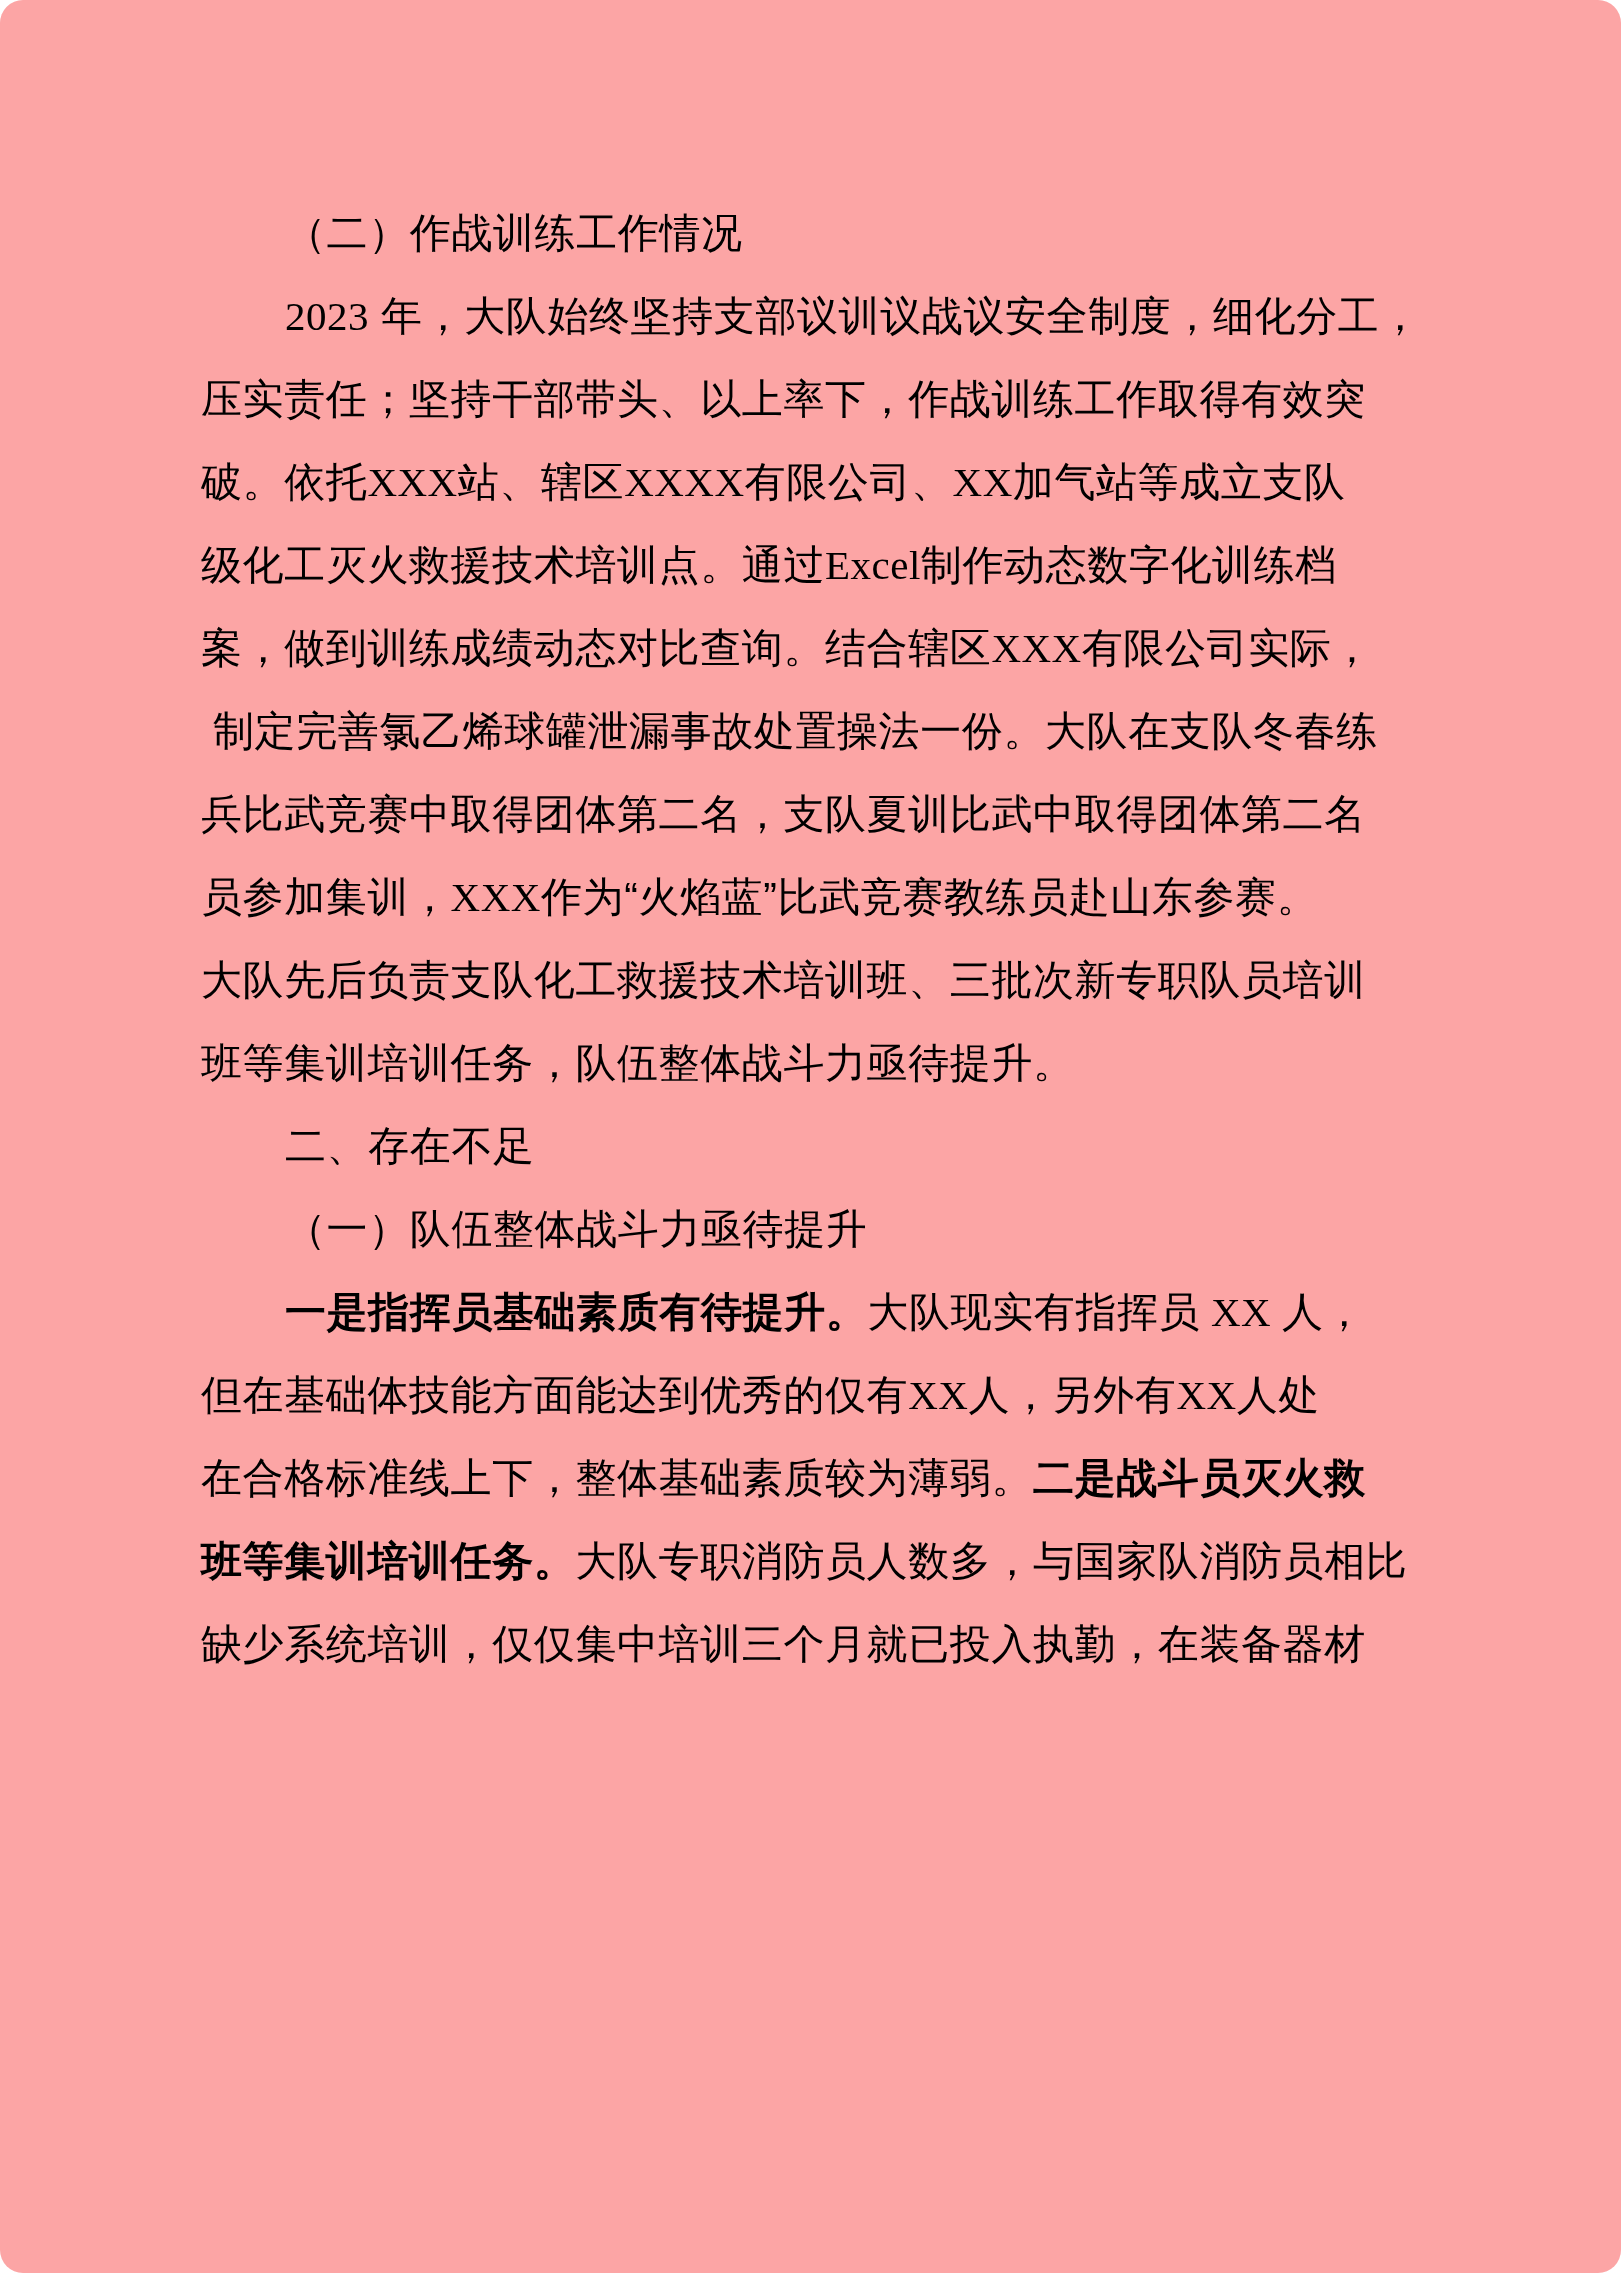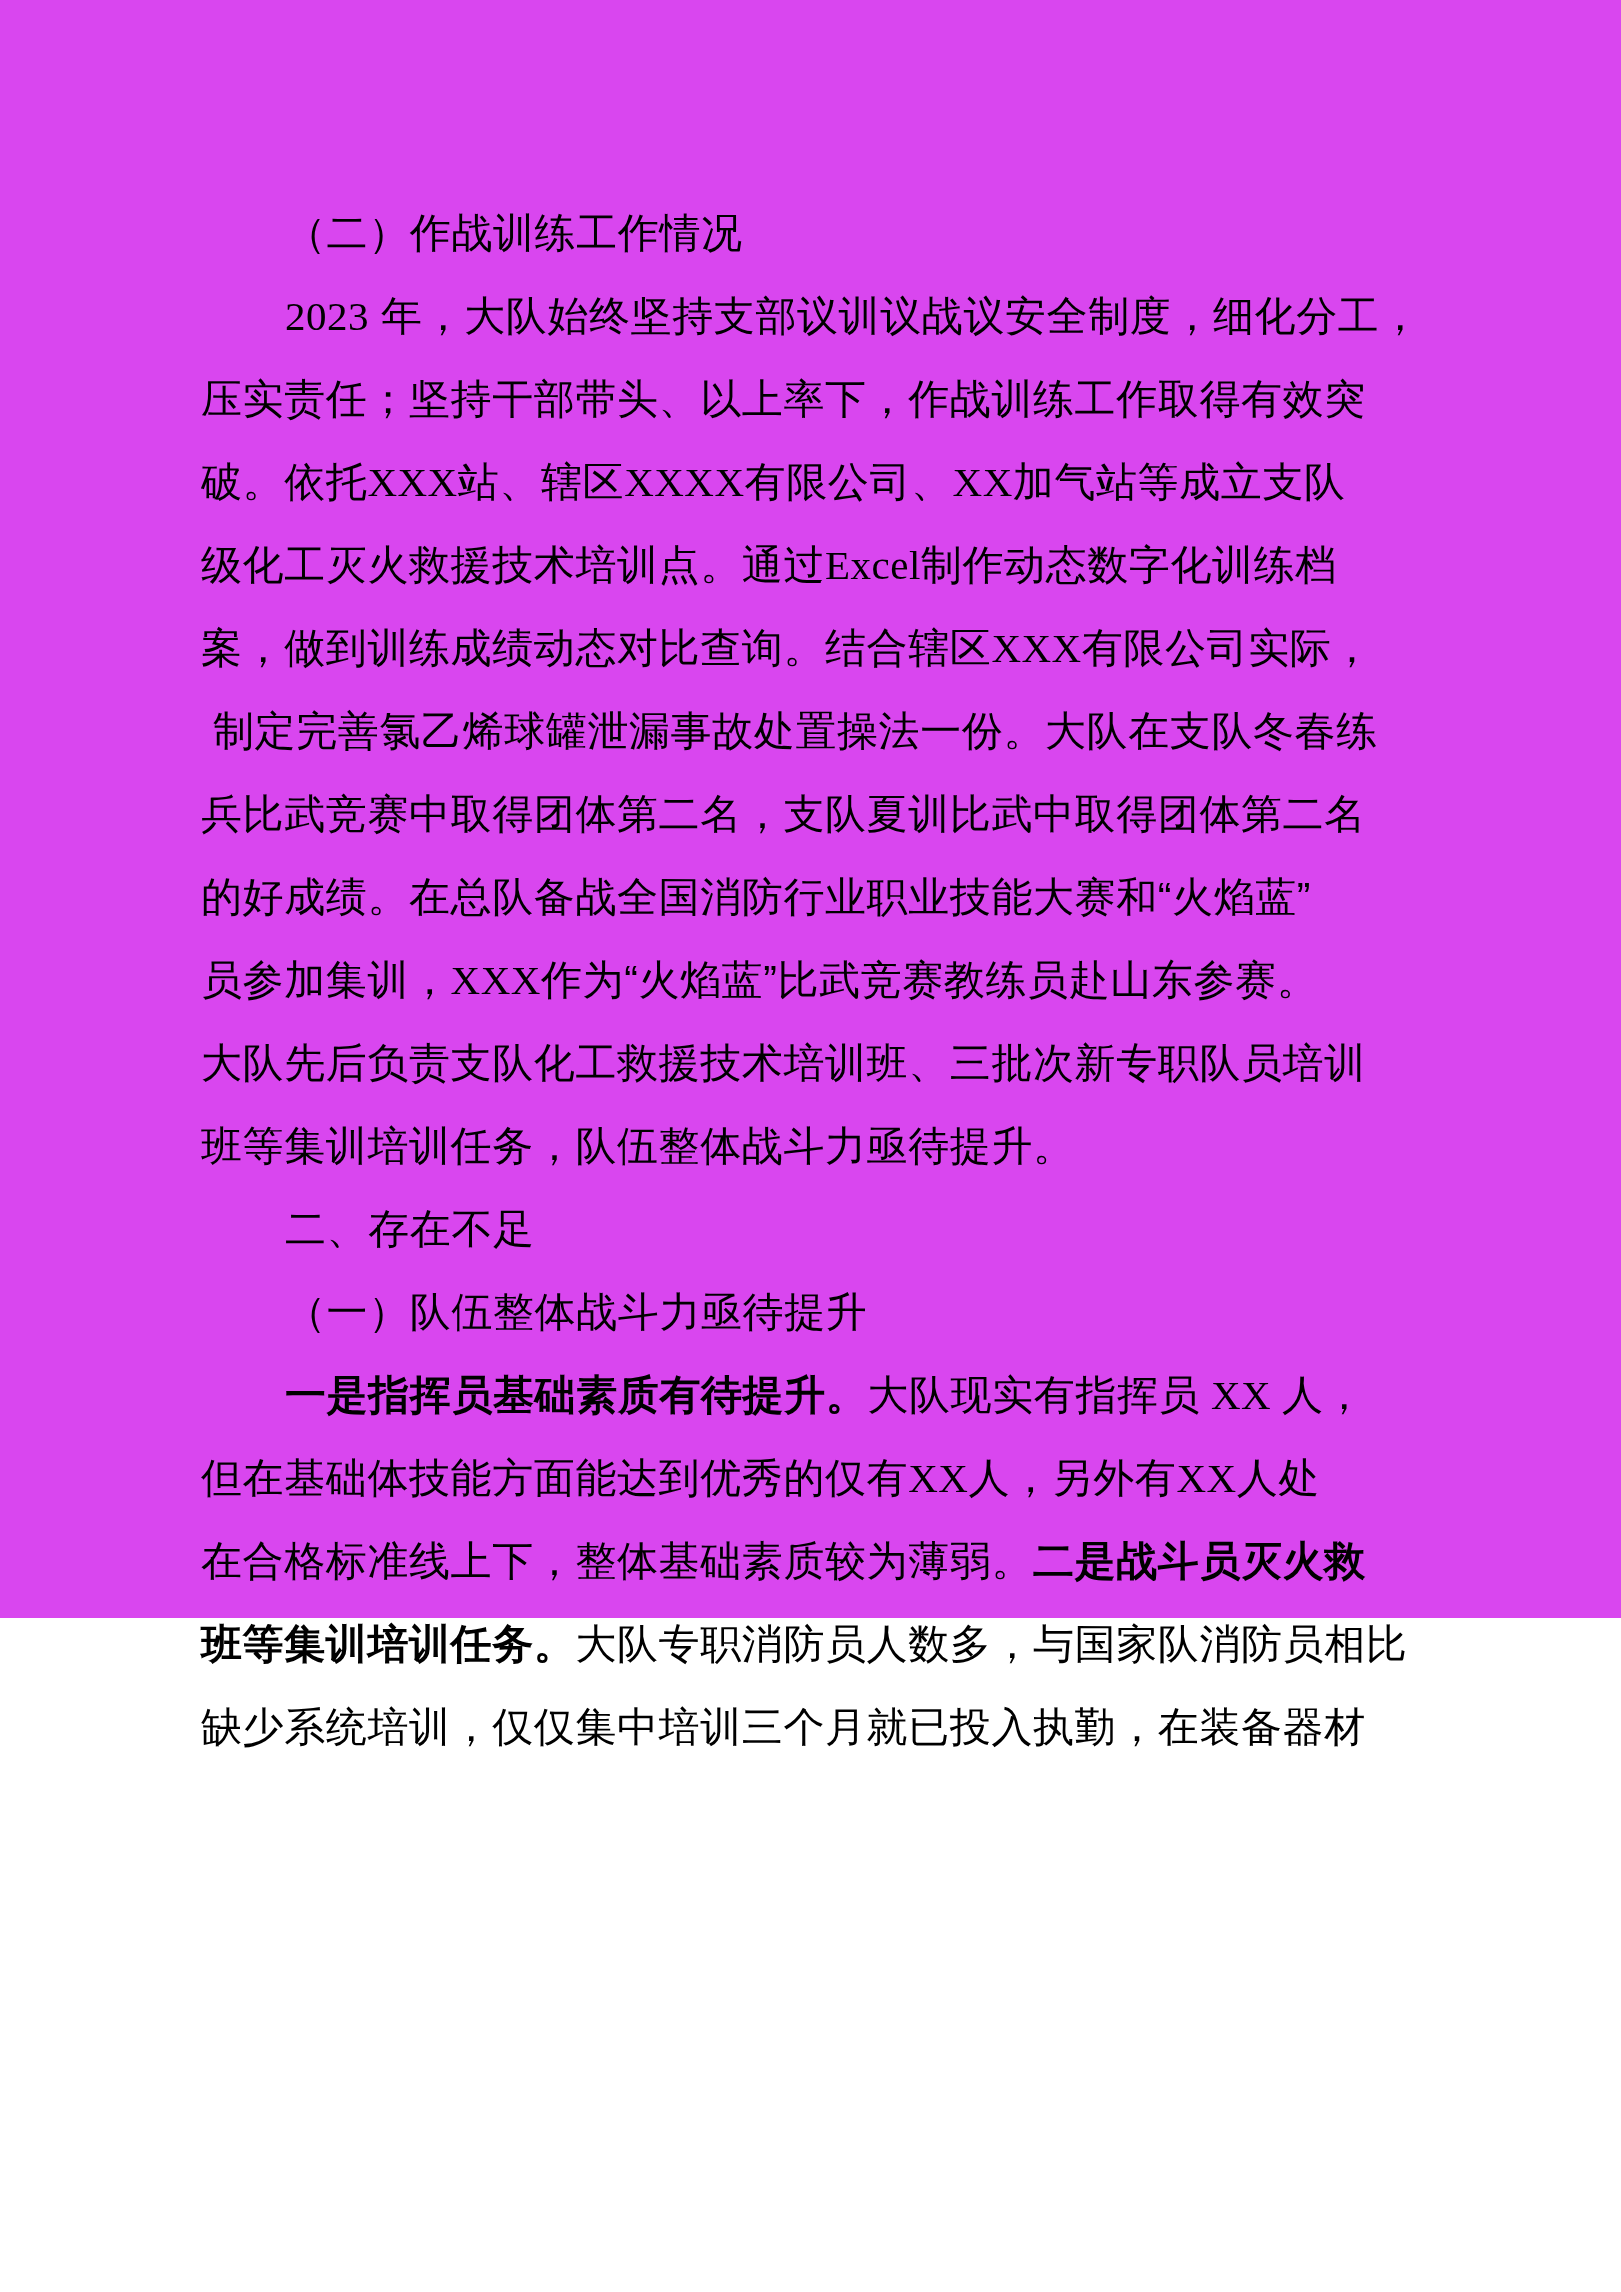--- a/index.html
+++ b/index.html
@@ -13,22 +13,23 @@
     position: relative;
     overflow: hidden;
     font-family: "Liberation Sans", "DejaVu Sans", sans-serif;
   }
 
   .page {
     position: absolute;
     top: 0;
     left: 0;
     width: 1621px;
-    height: 1618px;
-    background: #d946ef;
+    height: 2273px;
+    background: #fca5a5;
+    border-radius: 23px;
   }
 
   
   .content {
     position: absolute;
     left: 201px;
     top: 192px;
     width: 1243px;
   }
 
@@ -69,21 +70,20 @@
 <div class="page">
   <div class="content" id="body-root">
       <div class="line indent"><span>（二）作战训练工作情况</span></div>
       <div class="line indent"><span class="lat">2023</span><span> 年，大队始终坚持支部议训议战议安全制度，细化分工，</span></div>
       <div class="line just" style="display: block; text-align: justify; text-align-last: justify; white-space: normal;"><span>压实责任；坚持干部带头、以上率下，作战训练工作取得有效突</span></div>
       <div class="line just" style="display: block; text-align: justify; text-align-last: justify; white-space: normal;"><span>破。依托</span><span class="lat">XXX</span><span>站、辖区</span><span class="lat">XXXX</span><span>有限公司、</span><span class="lat">XX</span><span>加气站等成立支队</span></div>
       <div class="line just" style="display: block; text-align: justify; text-align-last: justify; white-space: normal;"><span>级化工灭火救援技术培训点。通过</span><span class="lat">Excel</span><span>制作动态数字化训练档</span></div>
       <div class="line just" style="display: block; text-align: justify; text-align-last: justify; white-space: normal;"><span>案，做到训练成绩动态对比查询。结合辖区</span><span class="lat">XXX</span><span>有限公司实际，</span></div>
       <div class="line just" style="display: block; text-align: justify; text-align-last: justify; white-space: normal; margin-left: 12px;"><span>制定完善氯乙烯球罐泄漏事故处置操法一份。大队在支队冬春练</span></div>
       <div class="line just" style="display: block; text-align: justify; text-align-last: justify; white-space: normal;"><span>兵比武竞赛中取得团体第二名，支队夏训比武中取得团体第二名</span></div>
-      <div class="line just" style="display: block; text-align: justify; text-align-last: justify; white-space: normal;"><span>的好成绩。在总队备战全国消防行业职业技能大赛和“火焰蓝”</span></div>
       <div class="line just" style="display: block; text-align: justify; text-align-last: justify; white-space: normal;"><span>员参加集训，</span><span class="lat">XXX</span><span>作为“火焰蓝”比武竞赛教练员赴山东参赛。</span></div>
       <div class="line just" style="display: block; text-align: justify; text-align-last: justify; white-space: normal;"><span>大队先后负责支队化工救援技术培训班、三批次新专职队员培训</span></div>
       <div class="line"><span>班等集训培训任务，队伍整体战斗力亟待提升。</span></div>
       <div class="line indent"><span>二、存在不足</span></div>
       <div class="line indent"><span>（一）队伍整体战斗力亟待提升</span></div>
       <div class="line indent"><span class="bold">一是指挥员基础素质有待提升。</span><span>大队现实有指挥员</span><span class="lat"> XX </span><span>人，</span></div>
       <div class="line just" style="display: block; text-align: justify; text-align-last: justify; white-space: normal;"><span>但在基础体技能方面能达到优秀的仅有</span><span class="lat"> XX </span><span>人，另外有</span><span class="lat"> XX </span><span>人处</span></div>
       <div class="line just" style="display: block; text-align: justify; text-align-last: justify; white-space: normal;"><span>在合格标准线上下，整体基础素质较为薄弱。</span><span class="bold">二是战斗员灭火救</span></div>
       <div class="line just" style="display: block; text-align: justify; text-align-last: justify; white-space: normal;"><span class="bold">班等集训培训任务。</span><span>大队专职消防员人数多，与国家队消防员相比</span></div>
       <div class="line just" style="display: block; text-align: justify; text-align-last: justify; white-space: normal;"><span>缺少系统培训，仅仅集中培训三个月就已投入执勤，在装备器材</span></div>

